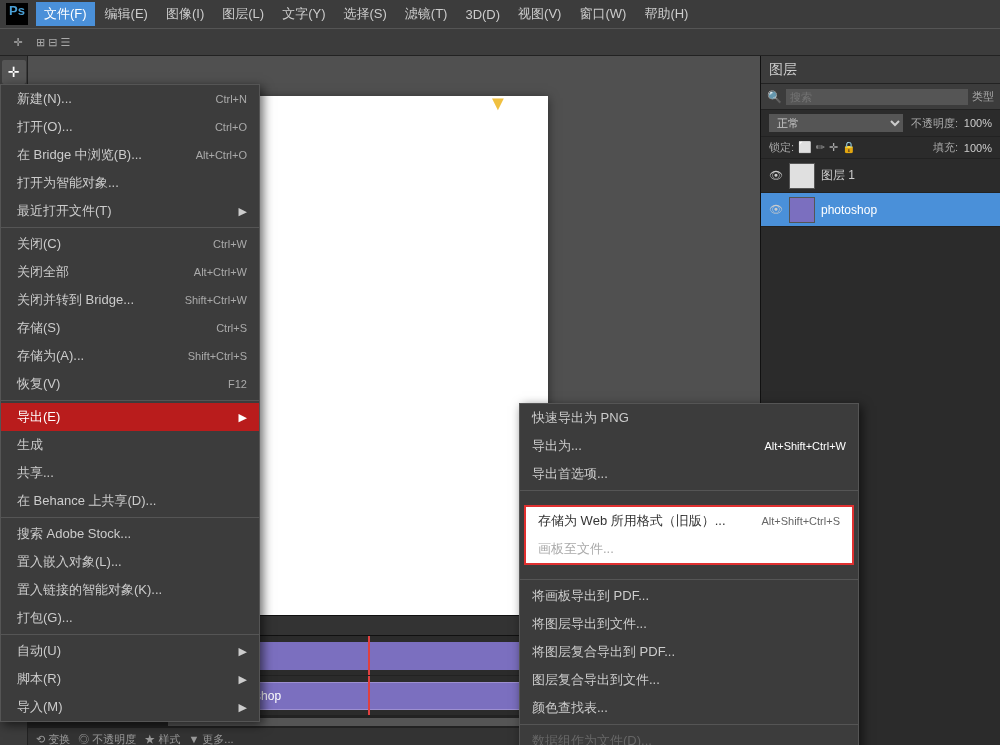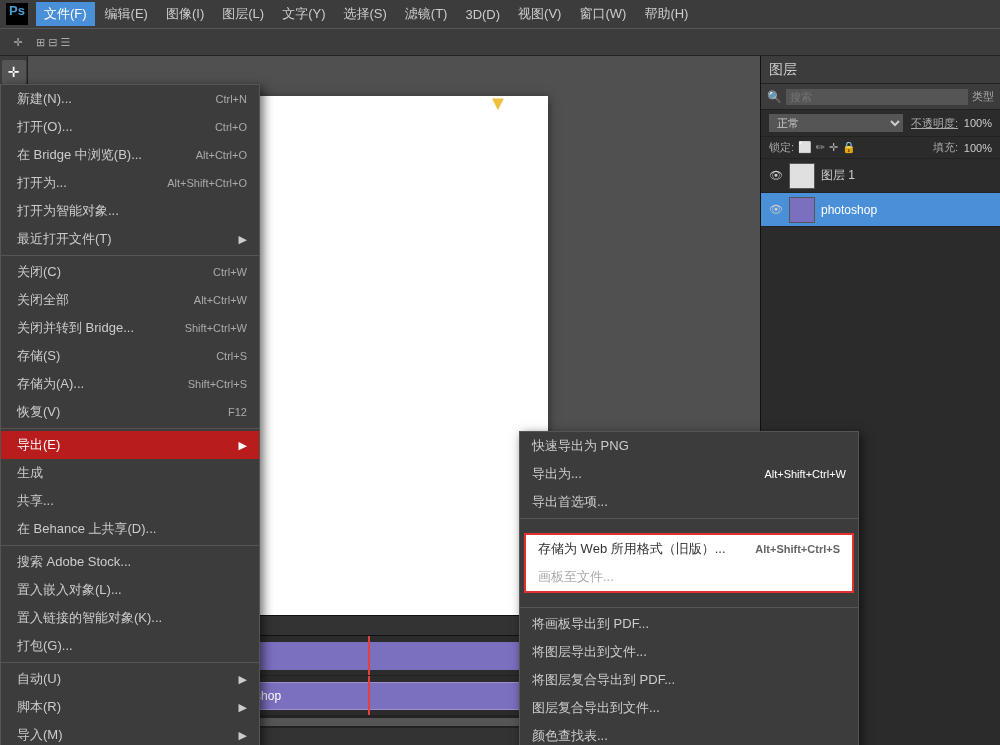--- a/index.html
+++ b/index.html
@@ -587,21 +587,21 @@
     </div>
     <div class="panel-search">
       <span style="color:#999; font-size:12px;">🔍</span>
       <input type="text" placeholder="搜索" style="">
       <span style="font-size:11px; color:#aaa;">类型</span>
     </div>
     <div class="blend-row">
       <select class="blend-select">
         <option>正常</option>
       </select>
-      <span style="font-size:11px; color:#aaa; margin-left:4px;text-decoration:underline;">不透明度:</span>
+      <span style="font-size:11px; color:#aaa; margin-left:4px;">不透明度:</span>
       <span style="font-size:11px; color:#ccc; width:30px; text-align:right;">100%</span>
     </div>
     <div style="display:flex; align-items:center; padding:3px 8px; gap:4px; border-bottom:1px solid #222; font-size:11px; color:#aaa;">
       <span>锁定:</span>
       <span style="cursor:pointer;">⬜</span>
       <span style="cursor:pointer;">✏</span>
       <span style="cursor:pointer;">✛</span>
       <span style="cursor:pointer;">🔒</span>
       <span style="margin-left:auto; font-size:11px;">填充:</span>
       <span style="font-size:11px; color:#ccc; width:30px; text-align:right;">100%</span>
@@ -627,24 +627,20 @@
     </div>
     <div class="dd-item">
       <span>打开(O)...</span>
       <span class="shortcut">Ctrl+O</span>
     </div>
     <div class="dd-item">
       <span>在 Bridge 中浏览(B)...</span>
       <span class="shortcut">Alt+Ctrl+O</span>
     </div>
     <div class="dd-item">
-      <span>打开为...</span>
-      <span class="shortcut">Alt+Shift+Ctrl+O</span>
-    </div>
-    <div class="dd-item">
       <span>打开为智能对象...</span>
     </div>
     <div class="dd-item">
       <span>最近打开文件(T)</span>
       <span class="arrow">▶</span>
     </div>
     <div class="dd-separator"></div>
     <div class="dd-item">
       <span>关闭(C)</span>
       <span class="shortcut">Ctrl+W</span>
@@ -685,21 +681,21 @@
             <span class="shortcut">Alt+Shift+Ctrl+W</span>
           </div>
           <div class="export-submenu-item">
             <span>导出首选项...</span>
           </div>
           <div class="export-submenu-separator"></div>
 
           <div class="highlighted-box">
             <div class="export-submenu-item">
               <span>存储为 Web 所用格式（旧版）...</span>
-              <span class="shortcut" style="color:#666;font-weight:bold;">Alt+Shift+Ctrl+S</span>
+              <span class="shortcut" style="color:#666;">Alt+Shift+Ctrl+S</span>
             </div>
             <div class="export-submenu-item disabled">
               <span>画板至文件...</span>
             </div>
           </div>
           <div class="export-submenu-separator"></div>
           <div class="export-submenu-item">
             <span>将画板导出到 PDF...</span>
           </div>
           <div class="export-submenu-item">

